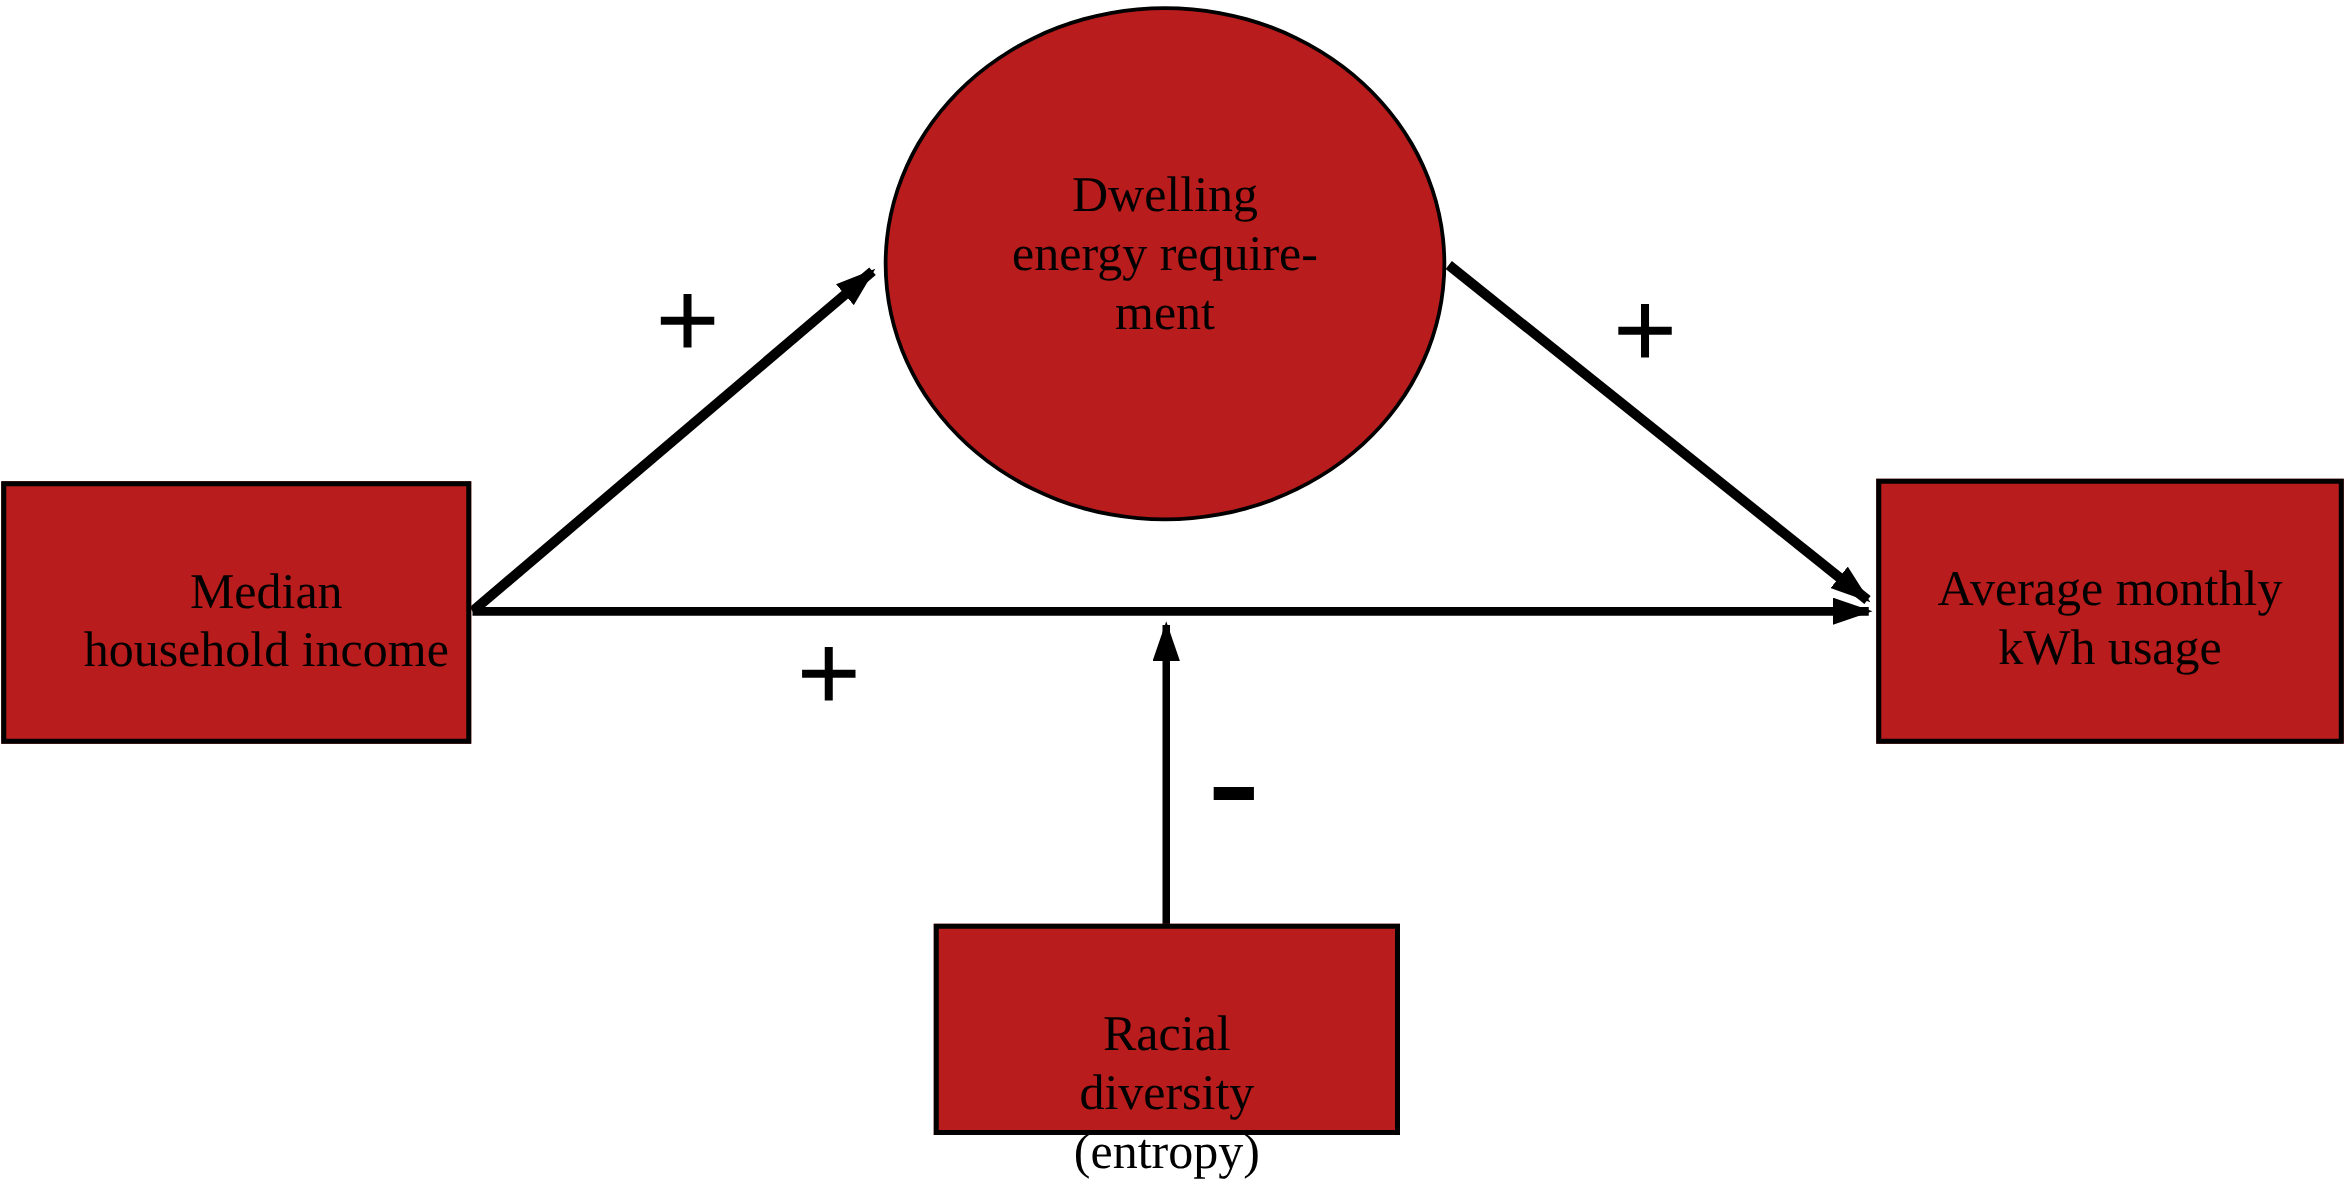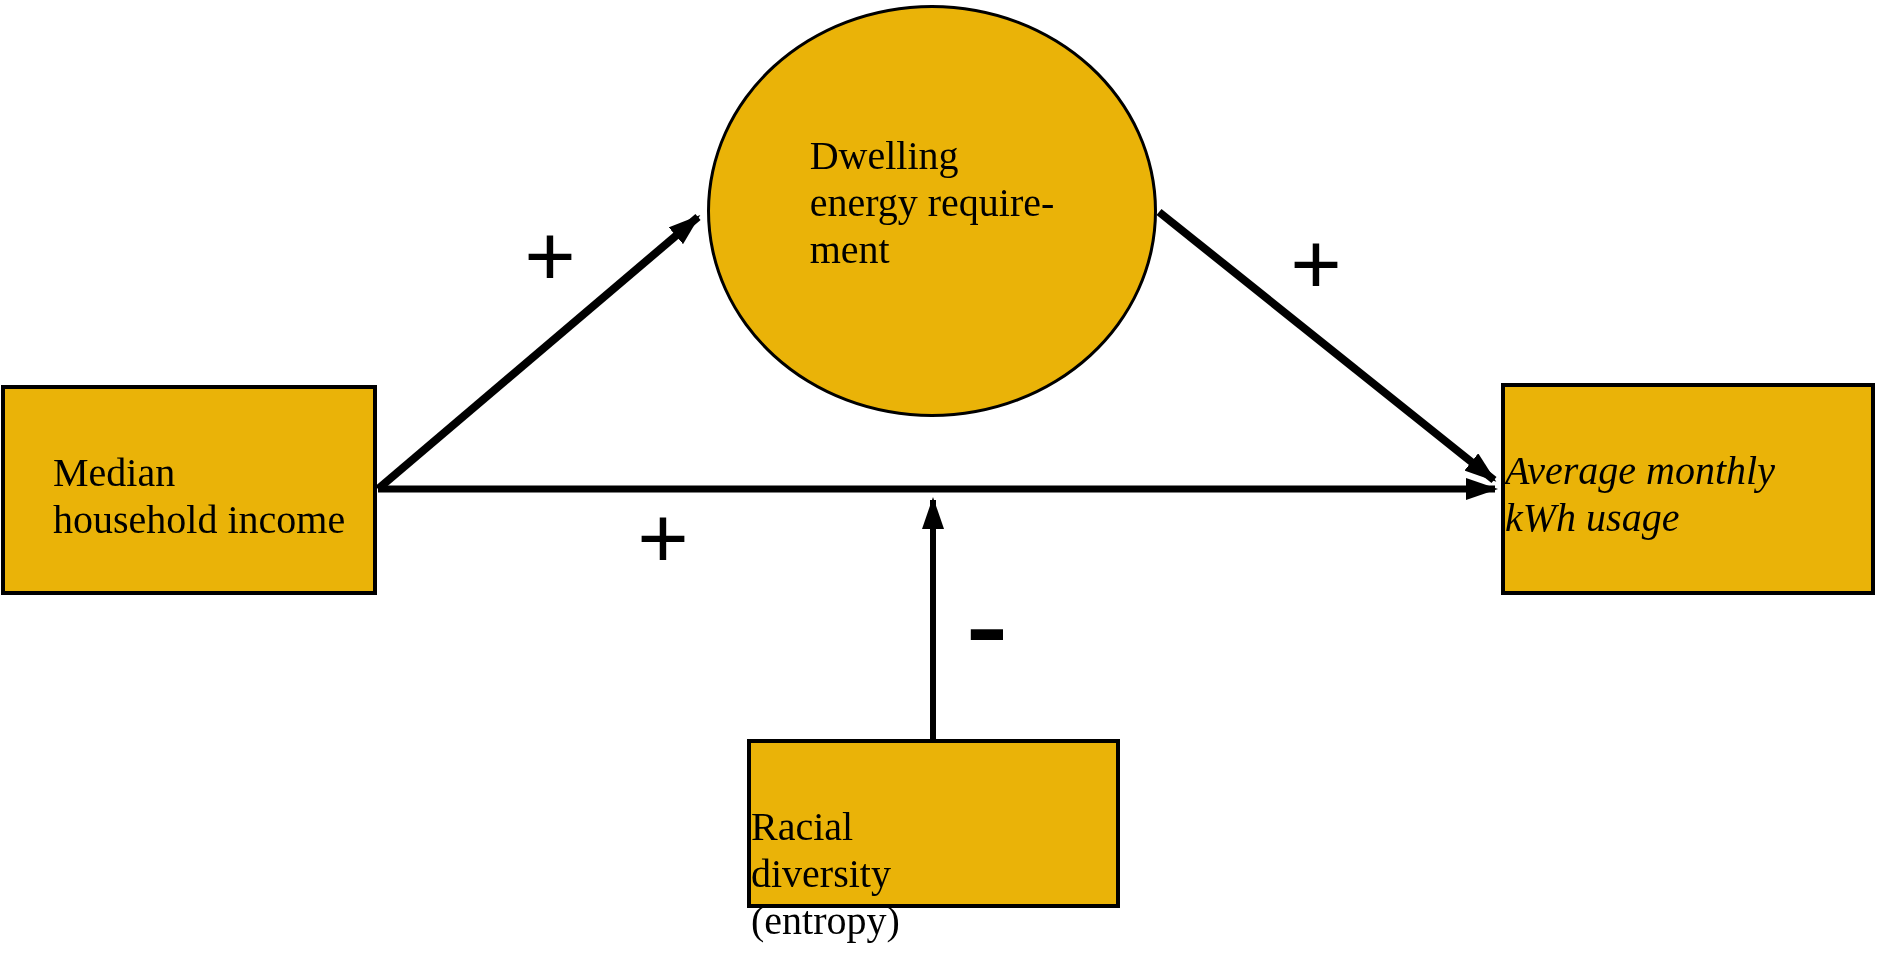--- a/index.html
+++ b/index.html
@@ -8,37 +8,37 @@
     width: 1878px;
     height: 954px;
     background: #ffffff;
     overflow: hidden;
     font-family: "Liberation Serif", "DejaVu Serif", serif;
     color: #000000;
   }
   .node {
     position: absolute;
     box-sizing: border-box;
-    background: #eab308;
-    text-align: left;
+    background: #b91c1c;
+    text-align: center;
     font-size: 40px;
     line-height: 47px;
     white-space: pre-line;
   }
   .rect-node { border: 4px solid #000000; padding-top: 13px; }
   .circle-node {
     border: 3px solid #000000;
     border-radius: 50%;
     display: flex;
     align-items: center;
     justify-content: center;
   }
   .circle-node .node-label { transform: translateY(-9px); }
   #node-income  { left: 1px;    top: 385px; width: 376px; height: 210px; padding-left: 48px; }
-  #node-kwh     { left: 1501px; top: 383px; width: 374px; height: 212px; font-style: italic; }
+  #node-kwh     { left: 1501px; top: 383px; width: 374px; height: 212px; }
   #node-racial  { left: 747px;  top: 739px; width: 373px; height: 169px; }
   #node-dwelling{ left: 707px;  top: 5px;   width: 450px; height: 412px; }
   .arrows {
     position: absolute;
     left: 0; top: 0;
     width: 1878px; height: 954px;
     pointer-events: none;
   }
   .sign {
     position: absolute;

